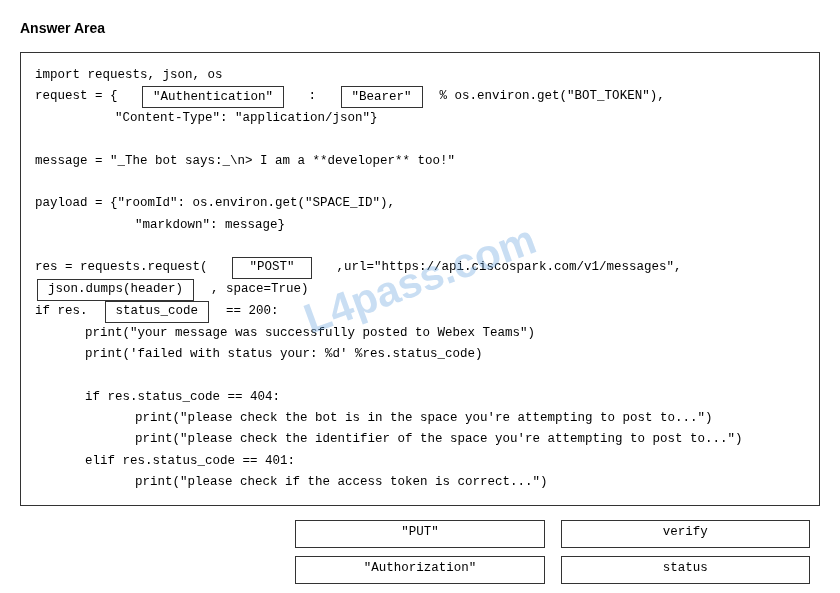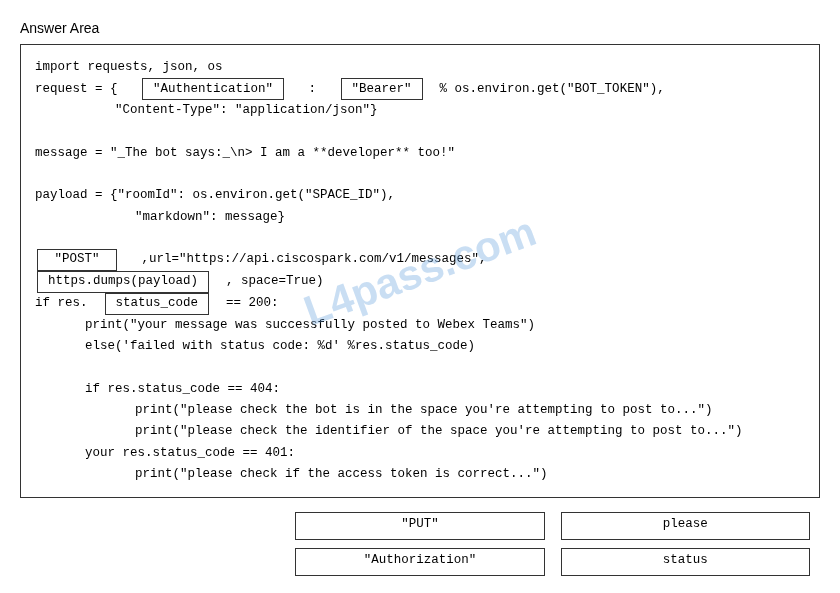--- a/index.html
+++ b/index.html
@@ -5,23 +5,23 @@
    * { box-sizing: border-box; margin: 0; padding: 0; }
    body {
      background: #fff;
      font-family: Arial, sans-serif;
      font-size: 13px;
      padding: 20px;
      width: 840px;
      min-height: 593px;
    }
    .page-title {
-     font-weight: normal;
+     font-weight: bold;
      font-size: 14px;
-     margin-bottom: 8px;
+     margin-bottom: 16px;
    }
    .answer-area {
      border: 1.5px solid #333;
      padding: 12px 14px;
      font-family: 'Courier New', monospace;
      font-size: 12.5px;
      line-height: 1.7;
      position: relative;
      background: #fff;
      min-height: 380px;
@@ -34,21 +34,20 @@
      font-size: 42px;
      color: rgba(100, 160, 220, 0.35);
      font-weight: bold;
      font-family: Arial, sans-serif;
      pointer-events: none;
      white-space: nowrap;
      z-index: 10;
    }
    .code-line {
      display: flex;
-     align-items: center;
      flex-wrap: wrap;
      white-space: pre;
    }
    .inline-box {
      display: inline-flex;
      align-items: center;
      justify-content: center;
      border: 1.5px solid #333;
      background: #fff;
      padding: 1px 10px;
@@ -119,68 +118,69 @@
     <span>payload = {"roomId": os.environ.get("SPACE_ID"),</span>
   </div>
 
   <div class="code-line indent2">
     <span>        "markdown": message}</span>
   </div>
 
   <div class="code-line">&nbsp;</div>
 
   <div class="code-line">
+    <span>res = requests.request(   </span>
     <span class="inline-box">"POST"</span>
     <span>   ,url="https://api.ciscospark.com/v1/messages",</span>
   </div>
 
   <div class="code-line">
-    <span class="inline-box">https.dumps(payload)</span>
+    <span class="inline-box">json.dumps(header)</span>
     <span>  , space=True)</span>
   </div>
 
   <div class="code-line">
     <span>if res.  </span>
     <span class="inline-box">status_code</span>
     <span>  == 200:</span>
   </div>
 
   <div class="code-line indent1">
     <span>    print("your message was successfully posted to Webex Teams")</span>
   </div>
 
 
   <div class="code-line indent1">
-    <span>    else('failed with status code: %d' %res.status_code)</span>
+    <span>    print('failed with status your: %d' %res.status_code)</span>
   </div>
 
   <div class="code-line">&nbsp;</div>
 
   <div class="code-line indent1">
     <span>    if res.status_code == 404:</span>
   </div>
 
   <div class="code-line indent2">
     <span>        print("please check the bot is in the space you're attempting to post to...")</span>
   </div>
 
 
   <div class="code-line indent2">
     <span>        print("please check the identifier of the space you're attempting to post to...")</span>
   </div>
 
   <div class="code-line indent1">
-    <span>    your res.status_code == 401:</span>
+    <span>    elif res.status_code == 401:</span>
   </div>
 
   <div class="code-line indent2">
     <span>        print("please check if the access token is correct...")</span>
   </div>
 </div>
 
 <div class="options-area" id="options-grid">
 <div class="option-btn empty"></div>
     <div class="option-btn">"PUT"</div>
-    <div class="option-btn">please</div>
+    <div class="option-btn">verify</div>
     <div class="option-btn empty"></div>
     <div class="option-btn">"Authorization"</div>
     <div class="option-btn">status</div>
   </div>
 
 </body></html>

